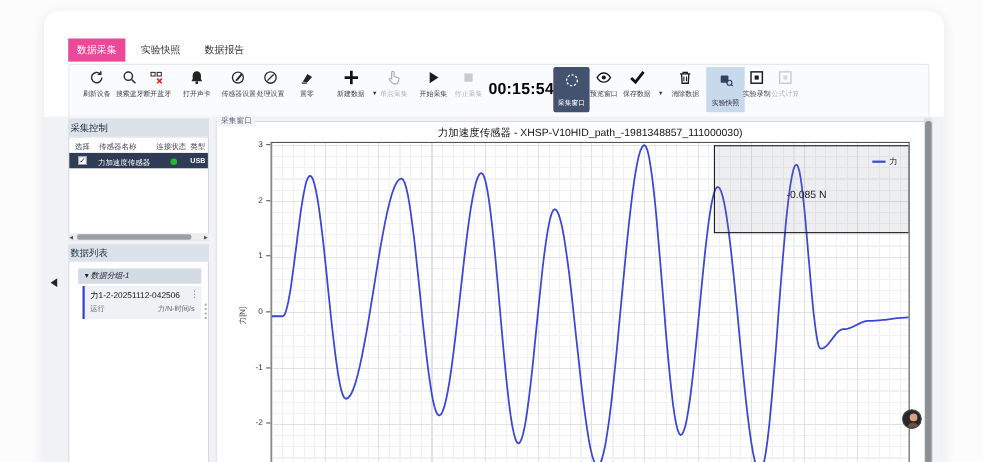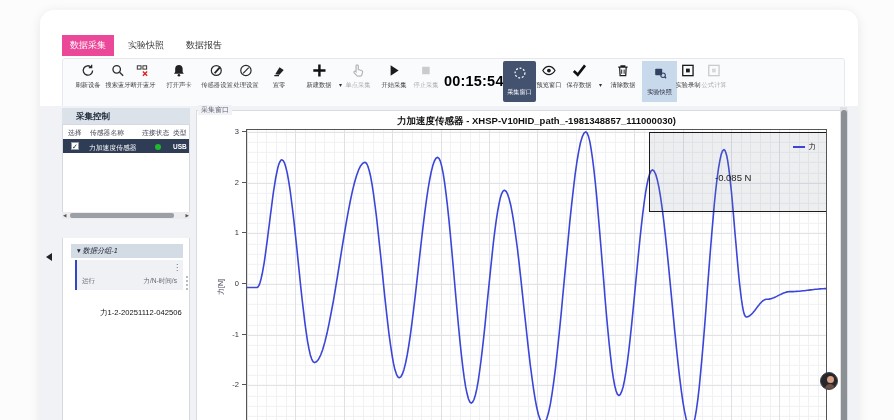--- a/index.html
+++ b/index.html
@@ -28,49 +28,49 @@
   .tbtn-dark .lab { font-size:6.2px; color:#fff; }
   .tbtn-lit { position:absolute; left:579px; top:2px; width:35px; height:41px; background:#c8d9ec;
     display:flex; flex-direction:column; align-items:center; justify-content:center; gap:4px; cursor:pointer; }
   .tbtn-lit .lab { font-size:6.2px; color:#223; }
   
   .main-bg { position:absolute; left:0; top:96px; width:818px; bottom:0; background:#f1f2f5; }
   .collapse { position:absolute; left:6px; top:243px; width:0; height:0;
     border-top:4px solid transparent; border-bottom:4px solid transparent; border-right:6px solid #222; cursor:pointer; }
   
   .panel-hdr { position:absolute; left:22px; width:128px; height:16px; background:#dbe2ea;
-    font-size:8.5px; color:#1e2a3a; line-height:16px; padding-left:14px;font-weight:bold; }
+    font-size:8.5px; color:#1e2a3a; line-height:16px; padding-left:2px; }
   .ctl-body { position:absolute; left:22px; top:114px; width:128px; height:95px; background:#fff; border:1px solid #d6dade; }
   .thead { position:absolute; left:0; top:0; width:100%; height:14px; font-size:6.8px; color:#445; }
   .thead span { position:absolute; top:3px; }
   .trow { position:absolute; left:0; top:14px; width:100%; height:14px; background:#2e3c55; color:#fff; }
   .cb { position:absolute; left:8px; top:3px; width:8px; height:8px; background:#fff; border:1px solid #99a;
     font-size:7px; line-height:7px; color:#123; text-align:center; }
   .sname { position:absolute; left:26px; top:3.5px; font-size:6.8px; }
   .dot { position:absolute; left:92px; top:4.5px; width:6px; height:6px; border-radius:50%; }
   .stype { position:absolute; left:110px; top:3.5px; font-size:6.5px; font-weight:bold; }
   .hscroll { position:absolute; left:22px; top:202px; width:128px; height:7px; background:#ececee; }
   .hthumb { position:absolute; left:8px; top:1px; width:104px; height:5px; background:#9aa0a6; border-radius:2px; }
   .harrow { position:absolute; top:1.2px; font-size:4.5px; color:#555; }
   .data-body { position:absolute; left:22px; top:228px; width:128px; bottom:0; background:#fff; border:1px solid #d6dade; border-top:none; }
   .grp { position:absolute; left:8px; top:6px; width:112px; height:14px; background:#d3dbe5;
     font-size:7.2px; color:#223; line-height:14px; padding-left:6px; cursor:pointer;font-style:italic; }
   .ditem { position:absolute; left:12px; top:22px; width:108px; height:30px; background:#eff1f4;
     border-left:2.5px solid #3345c8; cursor:pointer; }
-  .dtitle { position:absolute; left:23px; top:4px; font-size:7.6px; color:#111;margin-top:44px; }
+  .dtitle { position:absolute; left:5px; top:4px; font-size:7.6px; color:#111; }
   .dmenu { position:absolute; right:2px; top:3px; font-size:8px; color:#667; cursor:pointer; }
   .dstatus { position:absolute; left:5px; top:17px; font-size:6.6px; color:#667; }
   .daxes { position:absolute; right:6px; top:17px; font-size:6.6px; color:#667; }
   .splitter { position:absolute; left:146px; top:266px; display:flex; flex-direction:column; gap:2px; cursor:col-resize; }
   .splitter i { width:2px; height:2px; border-radius:50%; background:#9aa; }
   
   .gbox { position:absolute; left:156px; top:100px; width:652px; bottom:0; border:1px solid #d9dcdf; background:#fff; }
   .gbox-label { position:absolute; left:158px; top:95px; font-size:7px; color:#667; background:#f1f2f5; padding:0 3px; z-index:3; }
   .chart-title { position:absolute; left:206px; top:105px; width:581px; text-align:center;
-    font-size:9.5px; font-weight:bold; color:#111; z-index:2; }
+    font-size:9.5px; font-weight:normal; color:#111; z-index:2; }
   .plot { position:absolute; left:206px; top:119px; width:581px; height:311px; background:#fff;
     border:1px solid #555; overflow:hidden;
     background-image:
       repeating-linear-gradient(to right, #dfe1e6 0 1px, transparent 1px 48.4px),
       repeating-linear-gradient(to bottom, #dfe1e6 0 1px, transparent 1px 50.7px),
       repeating-linear-gradient(to right, #f0f1f4 0 1px, transparent 1px 9.68px),
       repeating-linear-gradient(to bottom, #f0f1f4 0 1px, transparent 1px 10.14px);
     background-position: 0 0, 0 1.9px, 0 0, 0 1.9px; }
   .plot svg { position:absolute; left:0; top:0; }
   .selbox { position:absolute; left:402px; top:2px; width:178px; height:80px;
@@ -281,20 +281,21 @@
       <span class="dot" style="background:#1fb82e"></span>
       <span class="stype">USB</span>
     </div>
   </div>
   <div class="hscroll">
     <span class="harrow" style="left:1px">◀</span>
     <div class="hthumb"></div>
     <span class="harrow" style="right:1px">▶</span>
   </div>
 
+  <div class="panel-hdr" style="top:212px">数据列表</div>
   <div class="data-body">
     <div class="grp">▾ 数据分组-1</div>
     <div class="ditem">
       <span class="dtitle">力1-2-20251112-042506</span>
       <span class="dmenu">⋮</span>
       <span class="dstatus">运行</span>
       <span class="daxes">力/N-时间/s</span>
     </div>
   </div>
   <div class="splitter">

